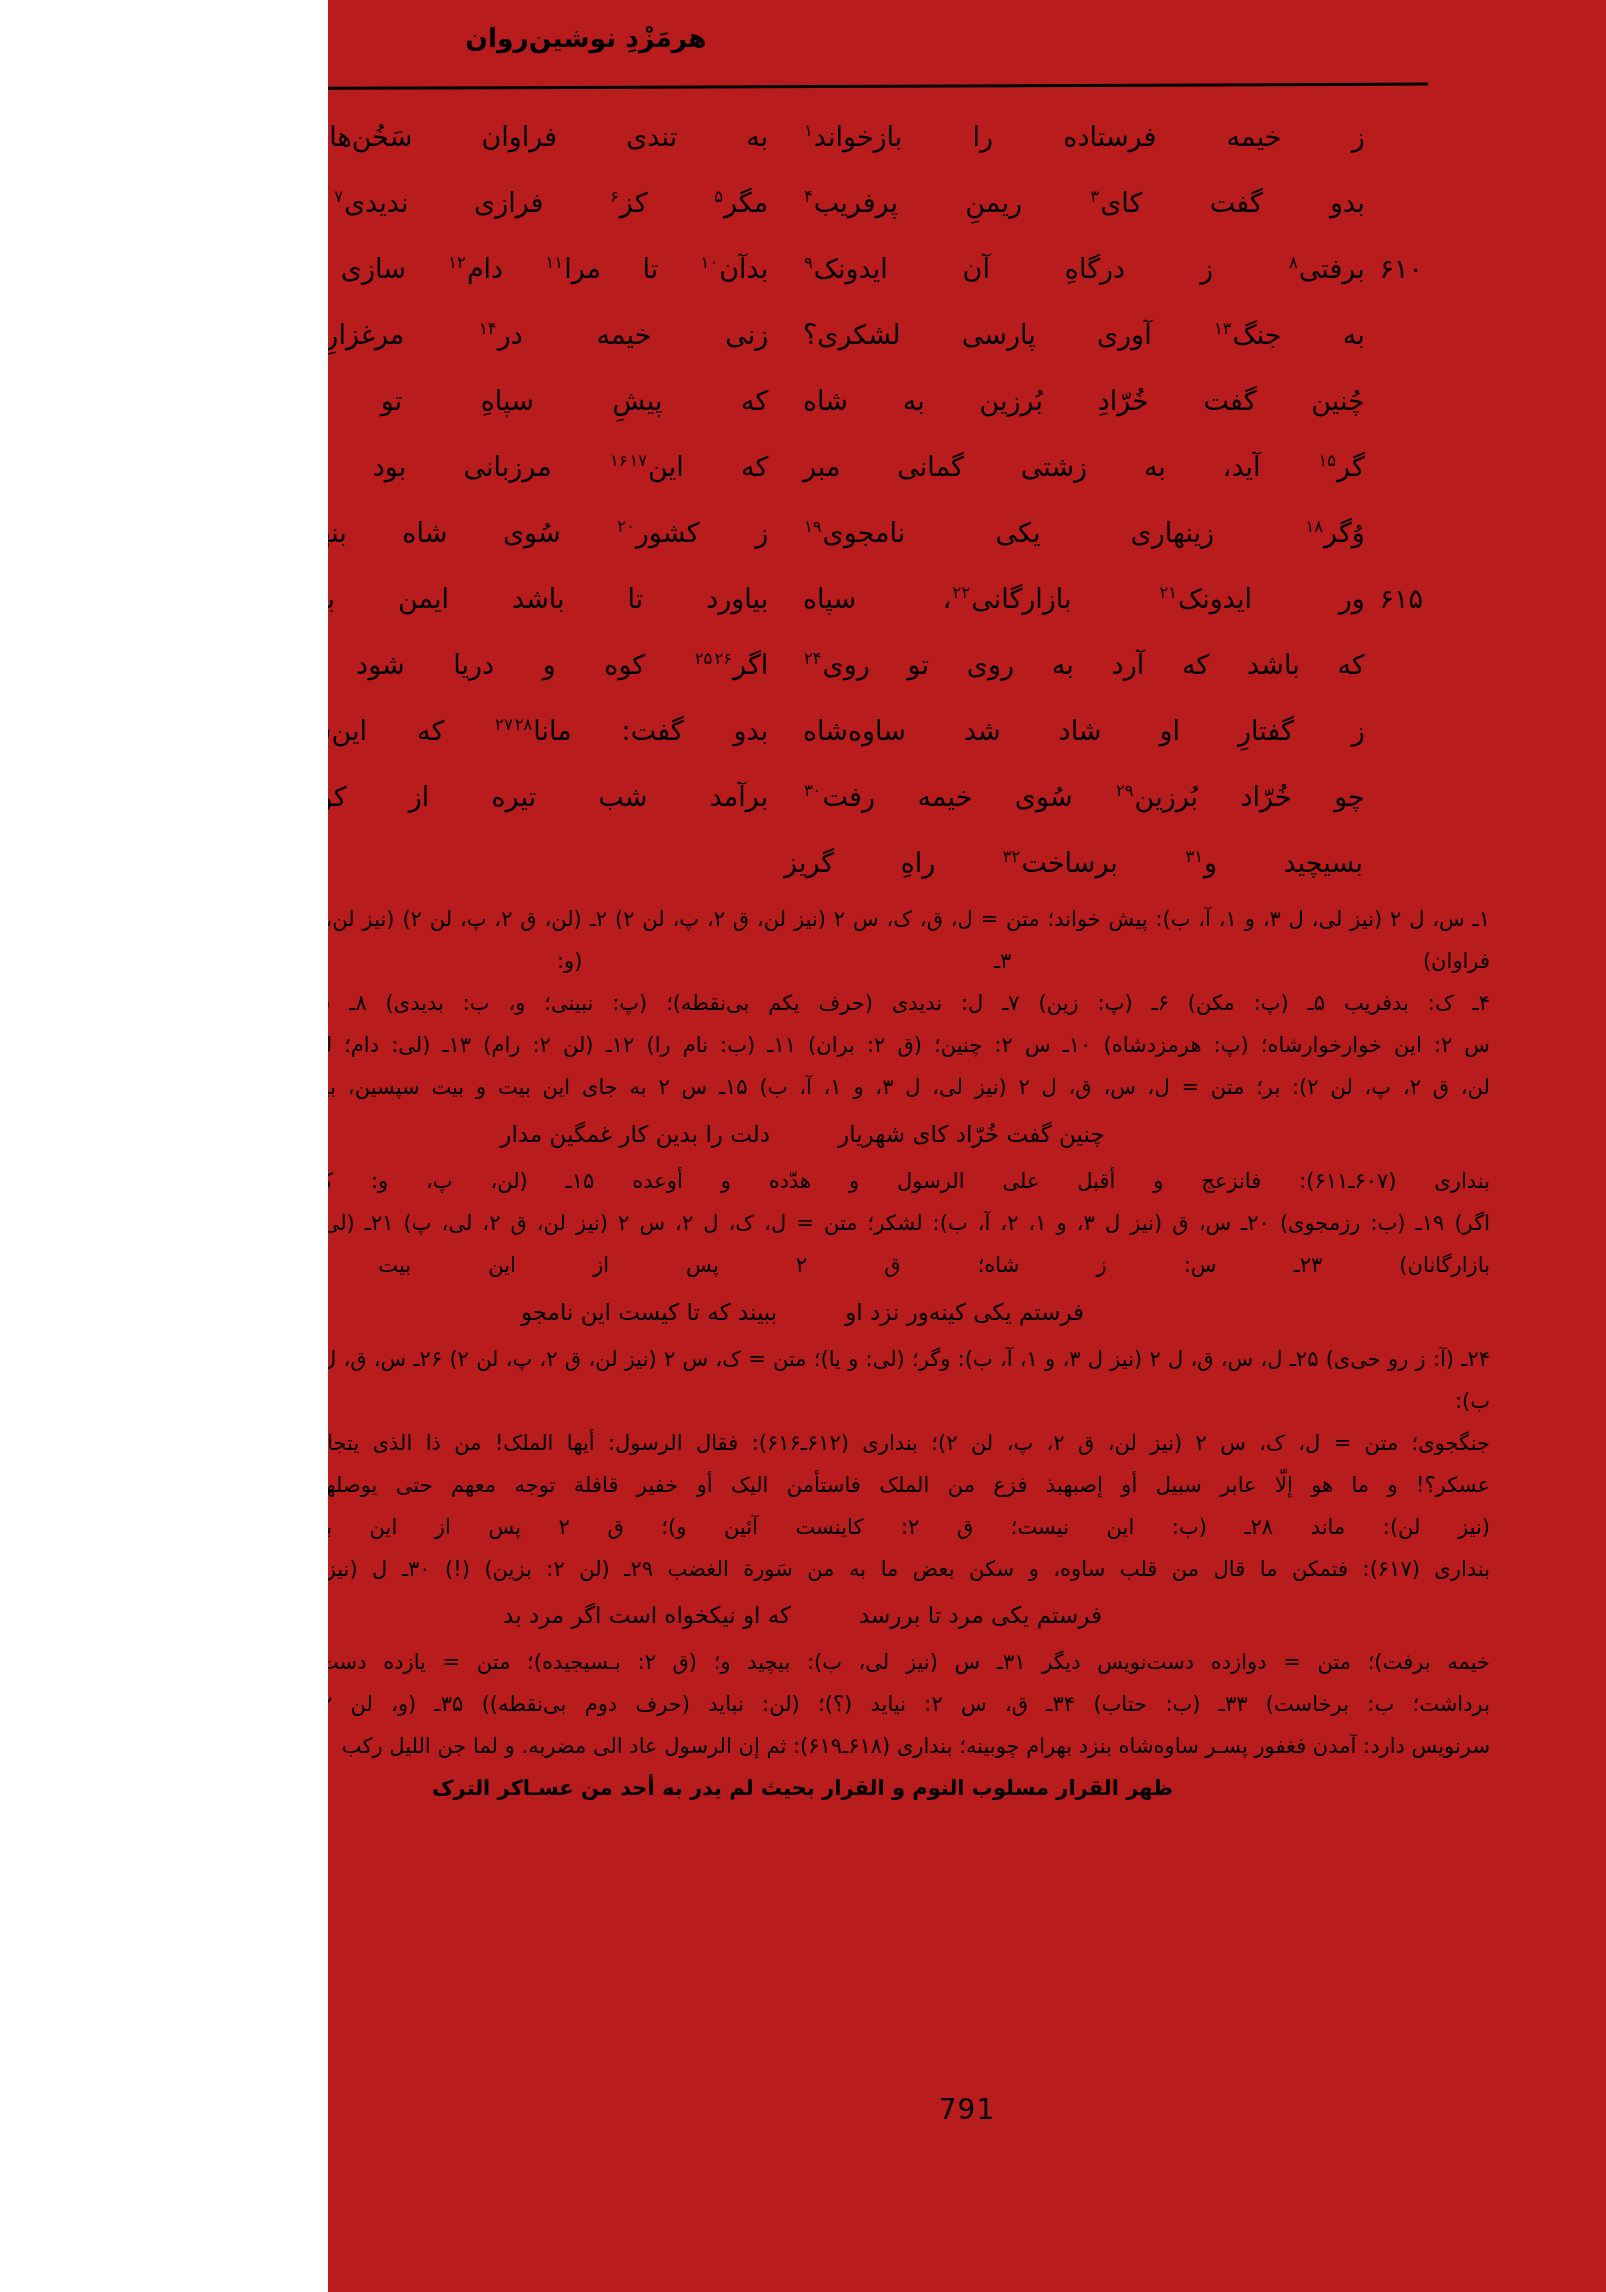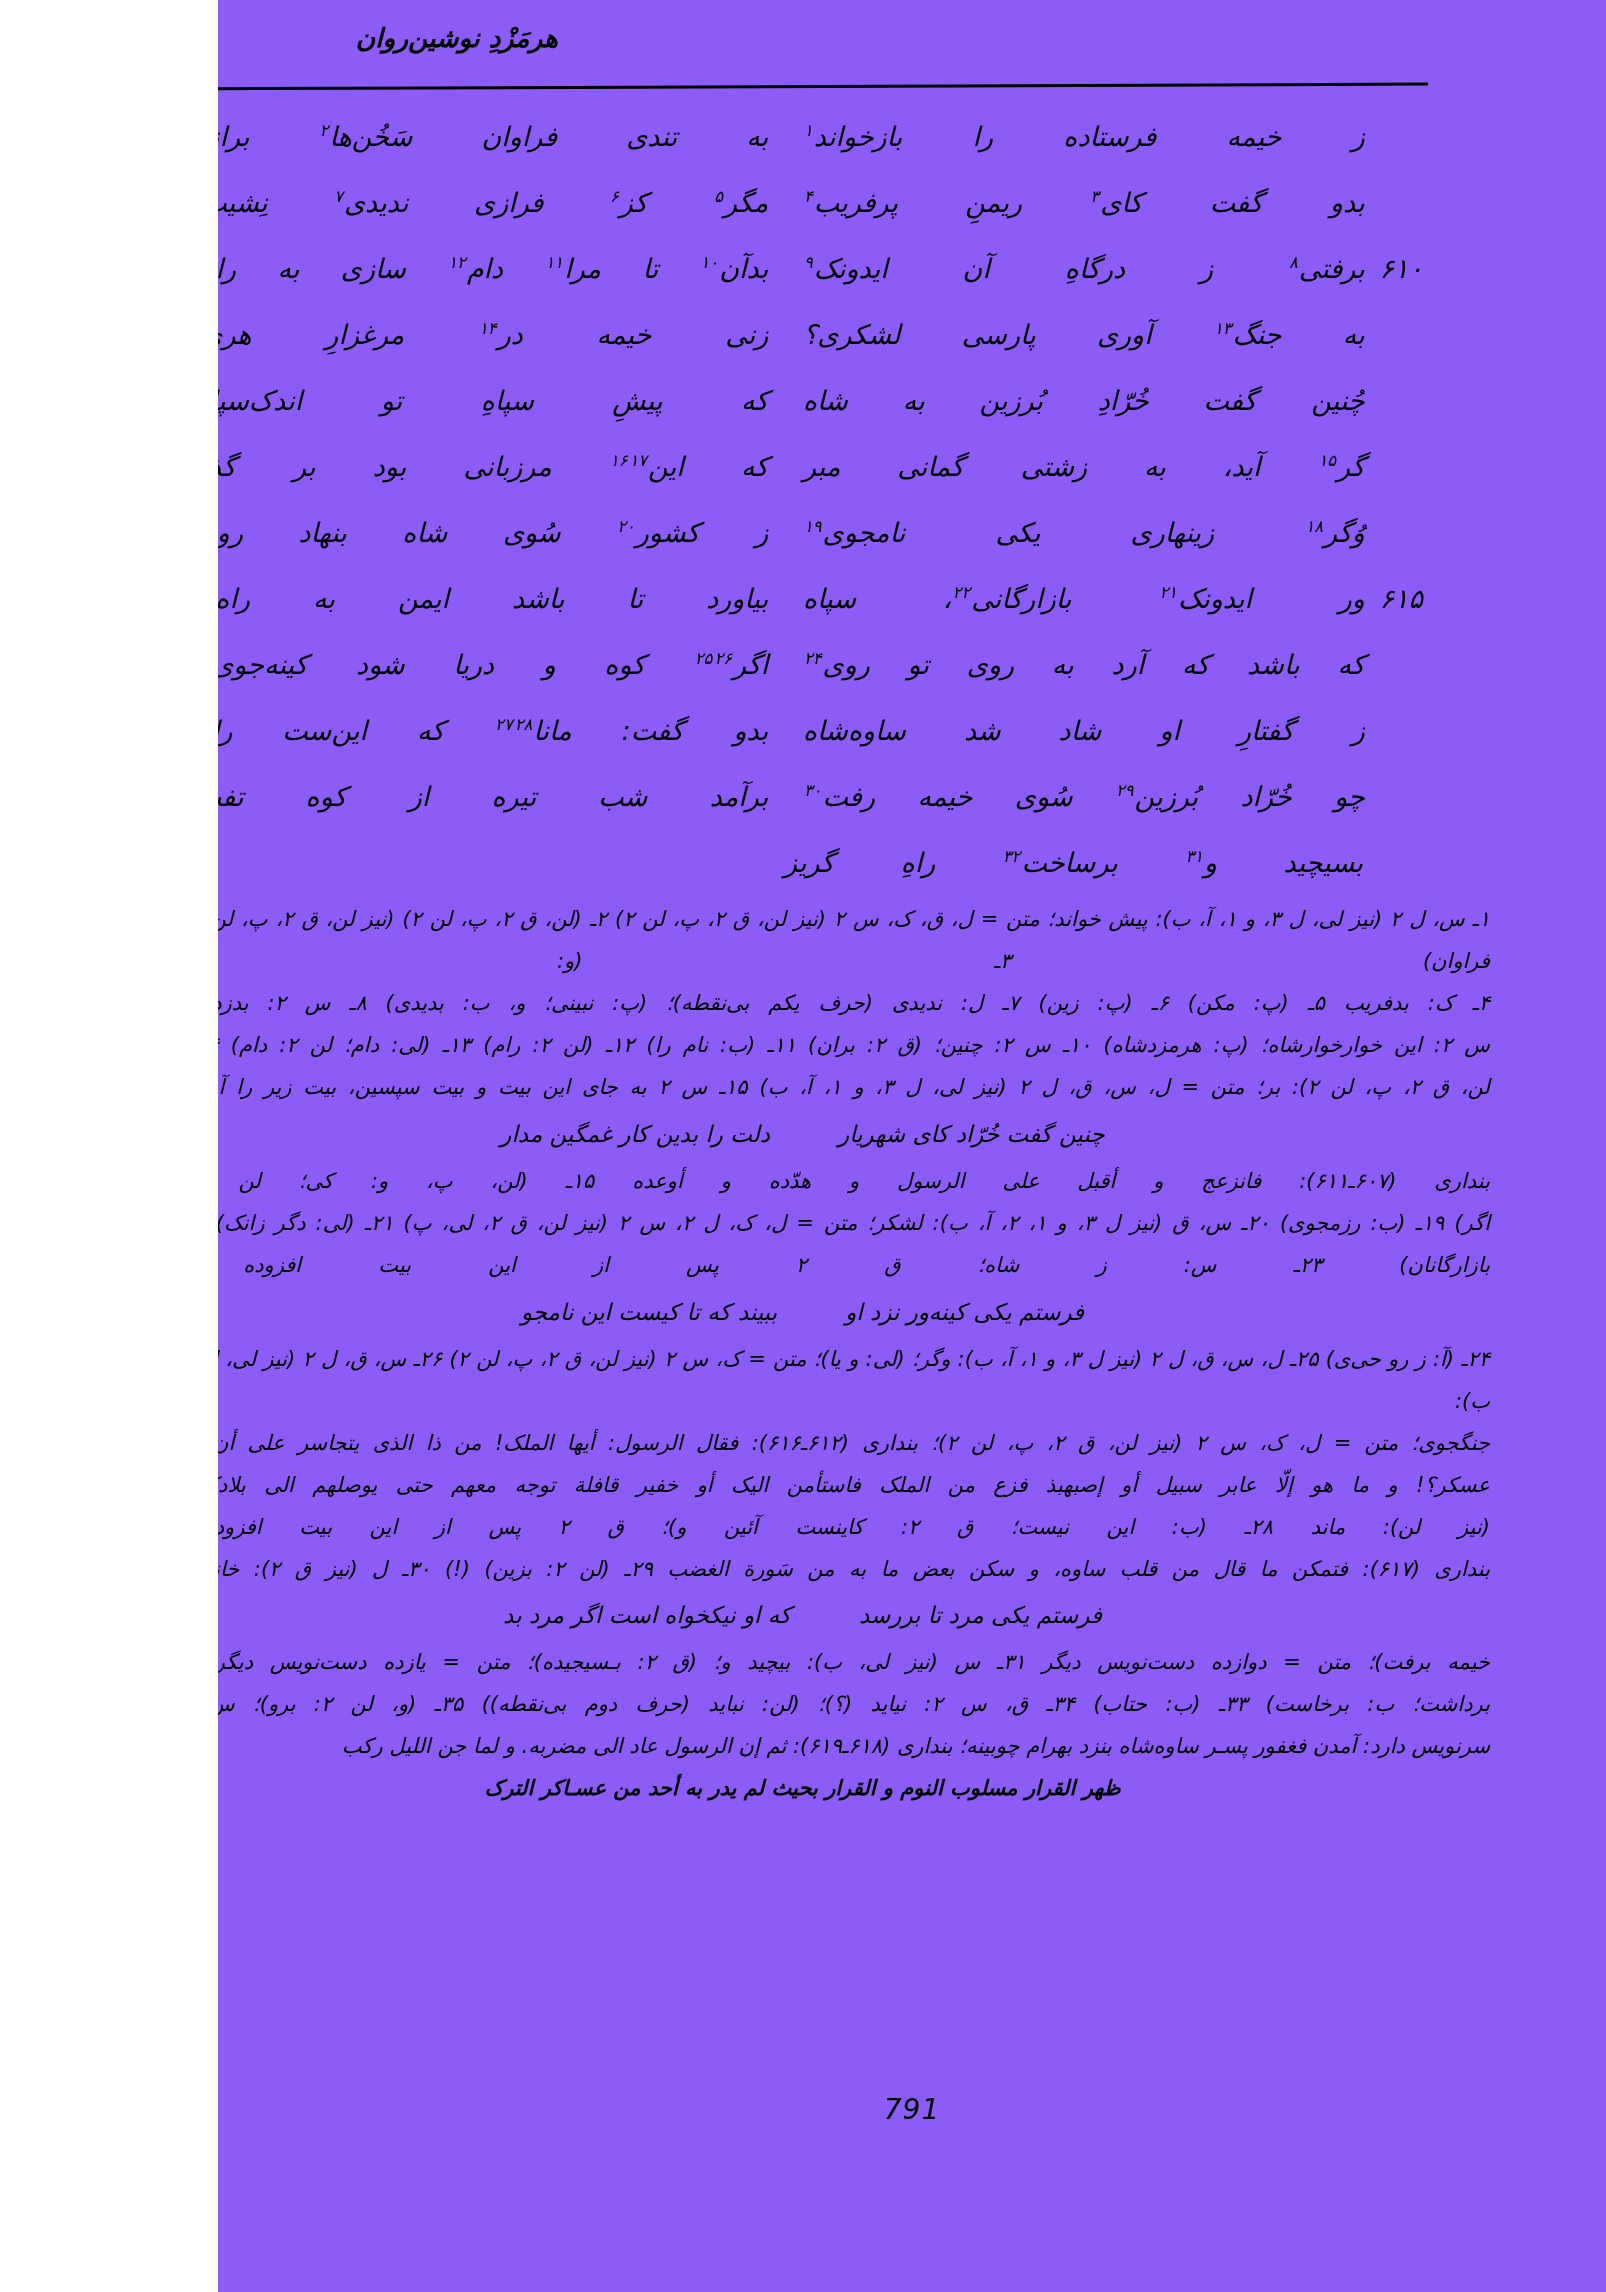--- a/index.html
+++ b/index.html
@@ -7,27 +7,26 @@
     margin: 0;
     padding: 0;
     background: #ffffff;
   }
   body {
     font-family: "DejaVu Sans", "Liberation Sans", sans-serif;
     color: #000000;
   }
   #page {
     position: relative;
-    width: 1388px;
+    width: 1278px;
     height: 2292px;
-    background: #8b5cf6;
+    background: #b91c1c;
     overflow: hidden;
     
     box-sizing: border-box;
-    font-style: italic;
   }
 
   
   #header {
     position: absolute;
     top: 23px;
     right: 126px;
     left: 126px;
     height: 44px;
     text-align: left;

